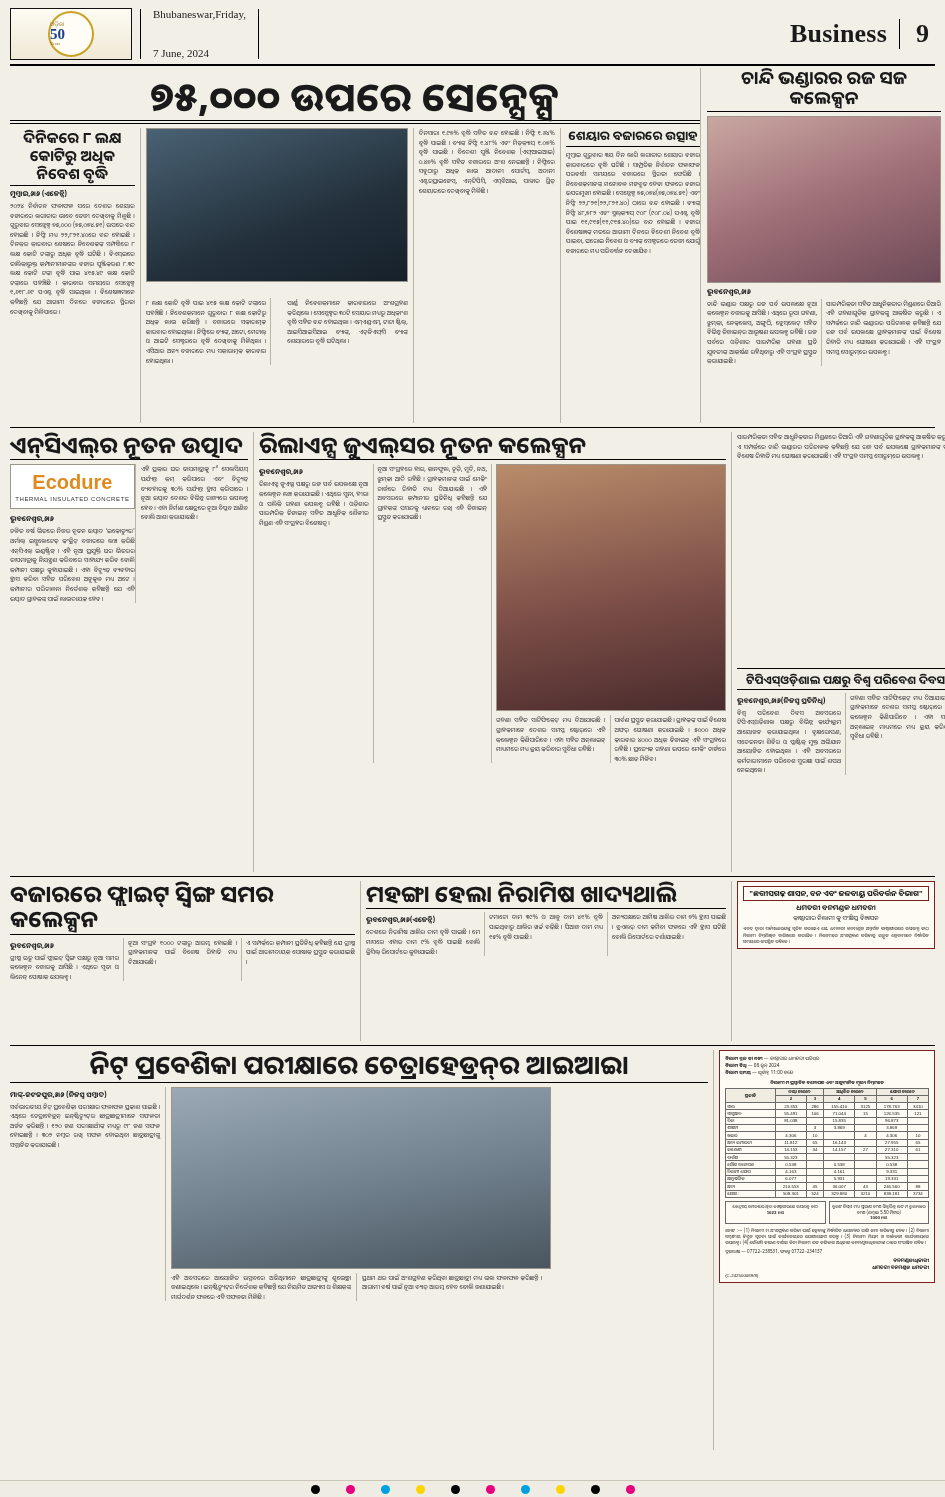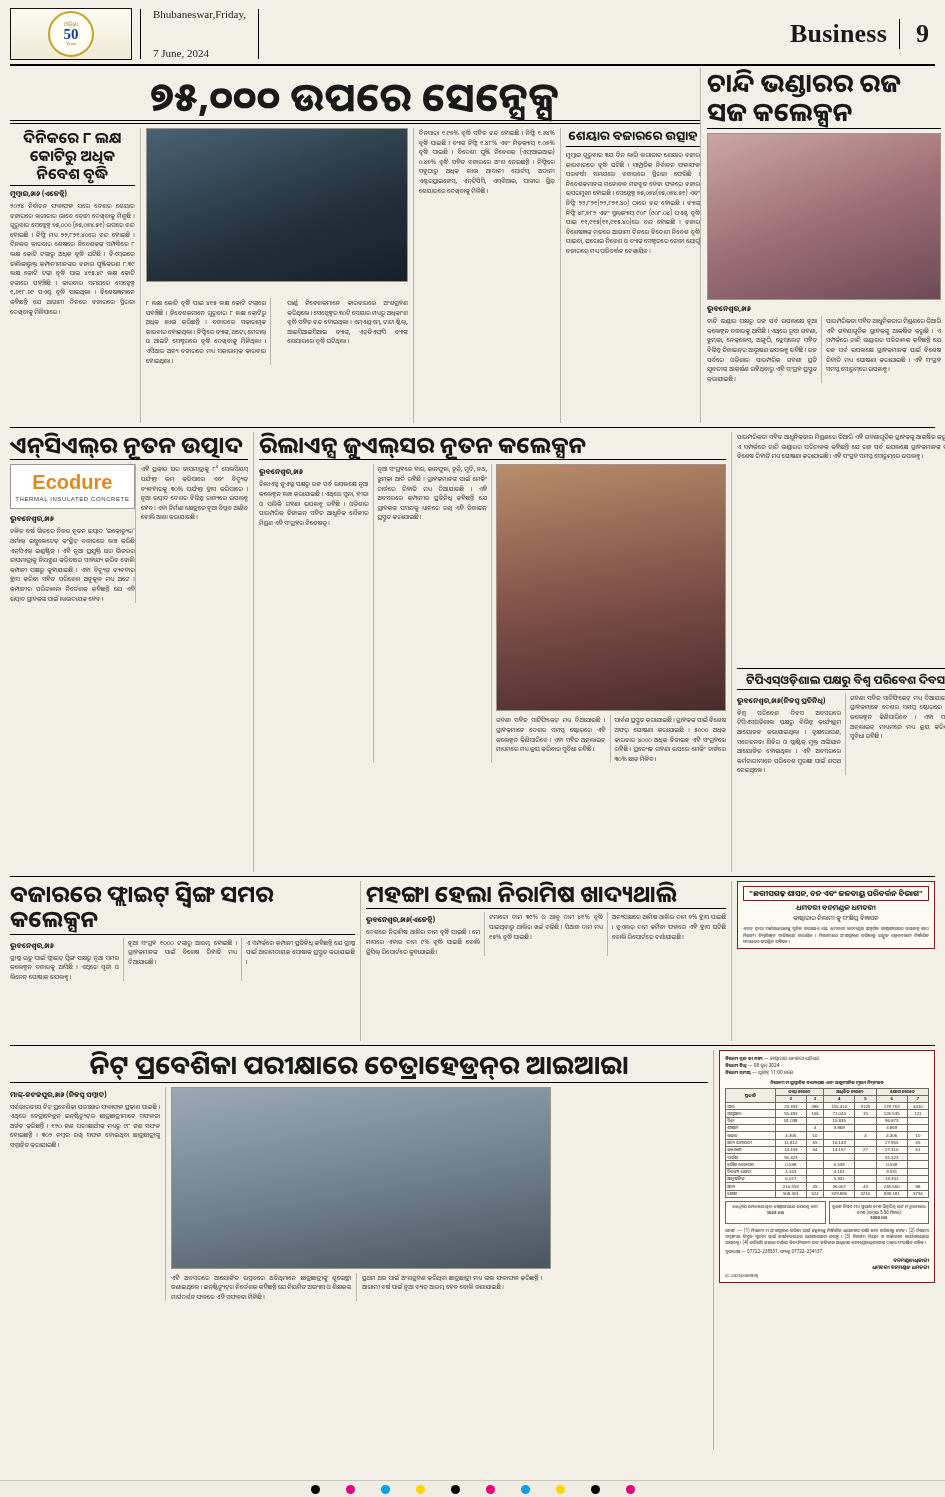--- a/index.html
+++ b/index.html
@@ -27,21 +27,21 @@
   .logo{
     width:120px;height:50px;
     border:1px solid #111;
     background:linear-gradient(180deg,#fdfbf2,#efe9d6);
     display:flex;flex-direction:column;align-items:center;justify-content:center;
     position:relative;
   }
   .logo .ring{
     width:42px;height:42px;border-radius:50%;
     border:2px solid #c9a227;
-    display:flex;flex-direction:column;align-items:center;justify-content:center;
+    display:flex;flex-direction:column;justify-content:center;
     background:#fffdf5;
   }
   .logo .ring .t1{font-size:6px;color:#8a6d1f;line-height:1;}
   .logo .ring .t2{font-size:15px;font-weight:bold;color:#1b3f8b;line-height:1;}
   .logo .ring .t3{font-size:4.5px;color:#8a6d1f;line-height:1;}
   .placeline{
     border-left:1px solid #000;border-right:1px solid #000;
     margin-left:8px;padding:0 12px;
     height:50px;display:flex;flex-direction:column;justify-content:center;
     font-size:11px;line-height:1.35;font-family:"Liberation Serif",serif;gap:24px;
@@ -73,21 +73,21 @@
   
   .mainhead{
     font-size:40px;font-weight:bold;text-align:center;
     letter-spacing:.5px;line-height:1.1;margin:6px 0 2px 0;
   }
   .subhead{
     font-size:15px;font-weight:bold;line-height:1.2;
   }
   .colhead{font-size:12.5px;font-weight:bold;text-align:center;line-height:1.2;}
   .bighead2{font-size:23px;font-weight:bold;text-align:left;line-height:1.1;}
-  .bighead3{font-size:26px;font-weight:bold;line-height:1.1;}
+  .bighead3{font-size:18px;font-weight:bold;text-align:center;line-height:1.1;}
   .bighead4{font-size:26px;font-weight:bold;text-align:center;line-height:1.1;}
   
   .ecodure{
     border:1px solid #9c968a;background:#ffffff;
     display:flex;flex-direction:column;align-items:center;justify-content:center;
     padding:6px 2px;
   }
   .ecodure .w{font-size:20px;font-weight:bold;color:#2f8f3e;font-family:"Liberation Sans",sans-serif;}
   .ecodure .w span{color:#e08a1e;}
   .ecodure .s{font-size:6px;letter-spacing:.6px;color:#333;font-family:"Liberation Sans",sans-serif;margin-top:2px;}

